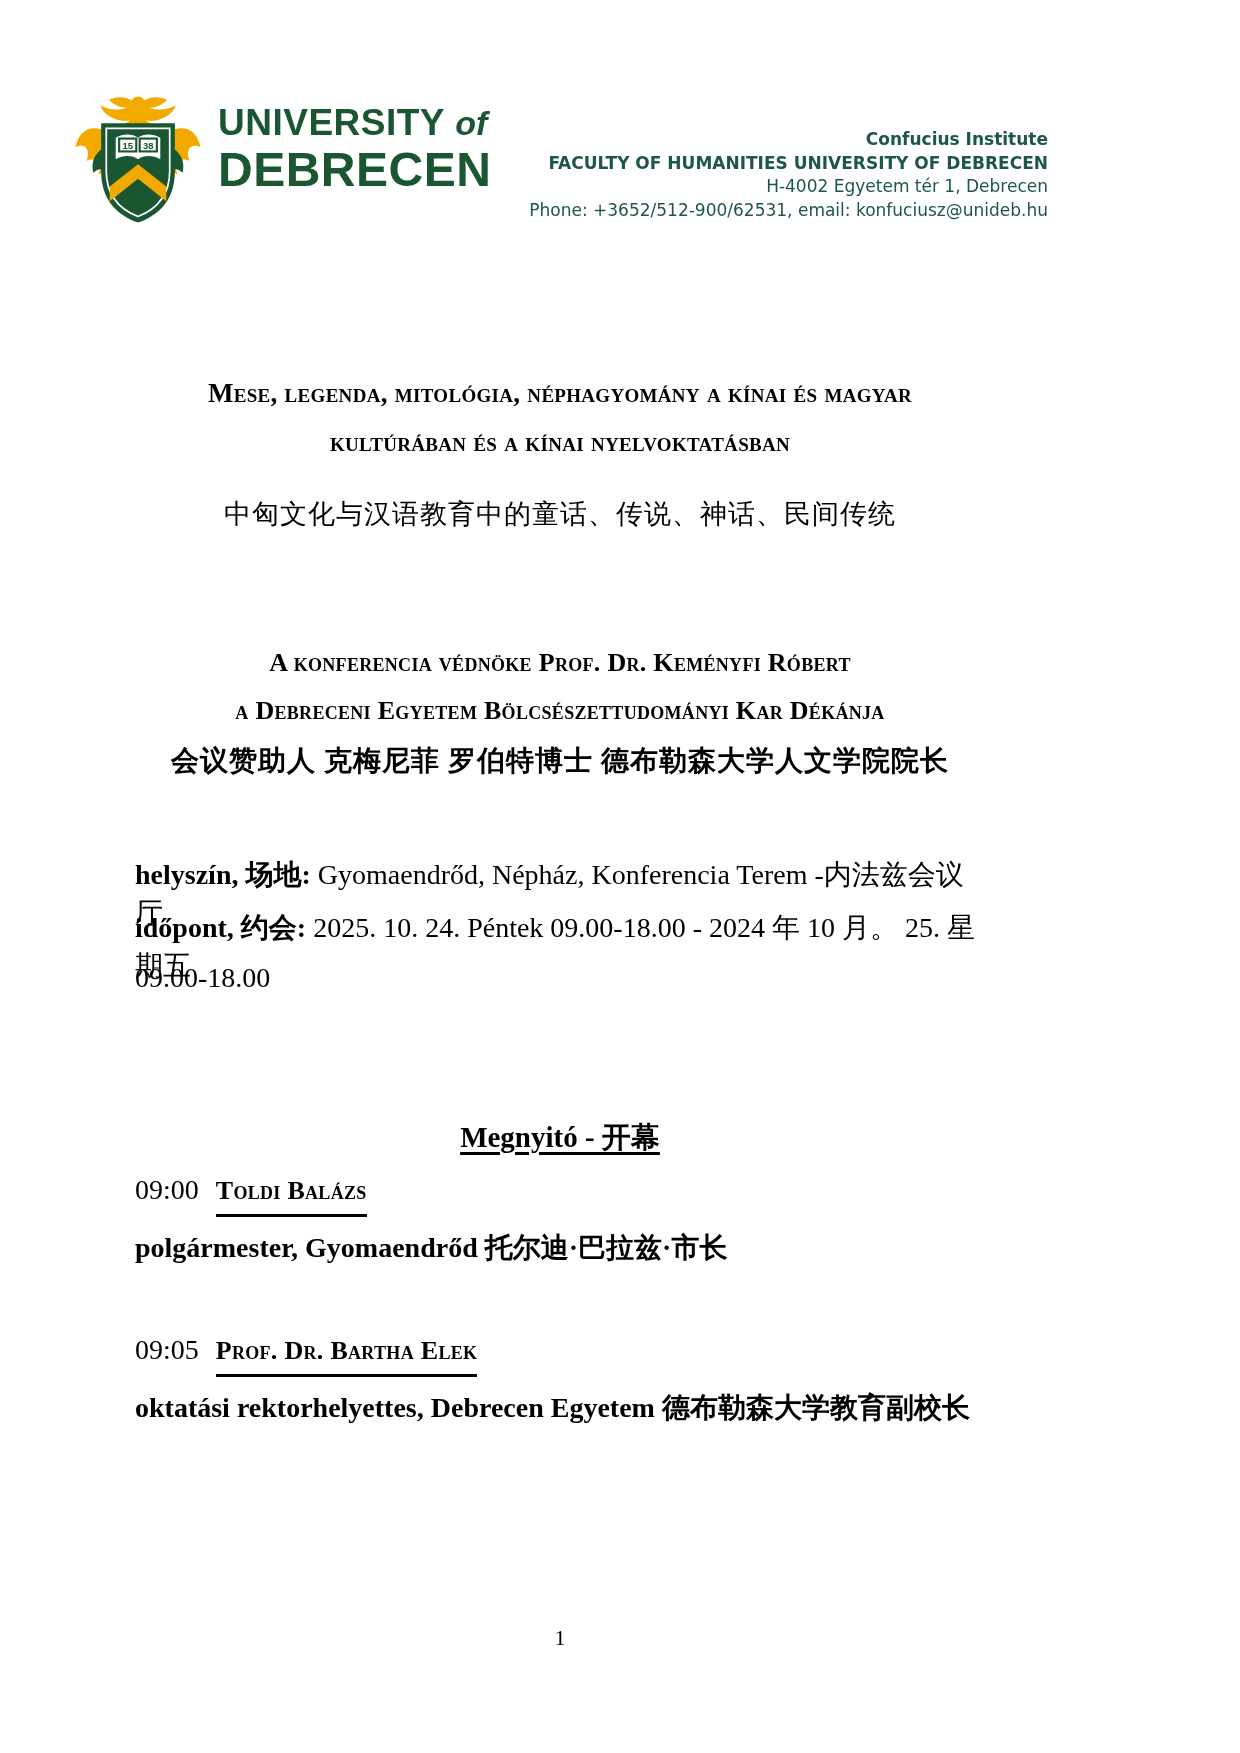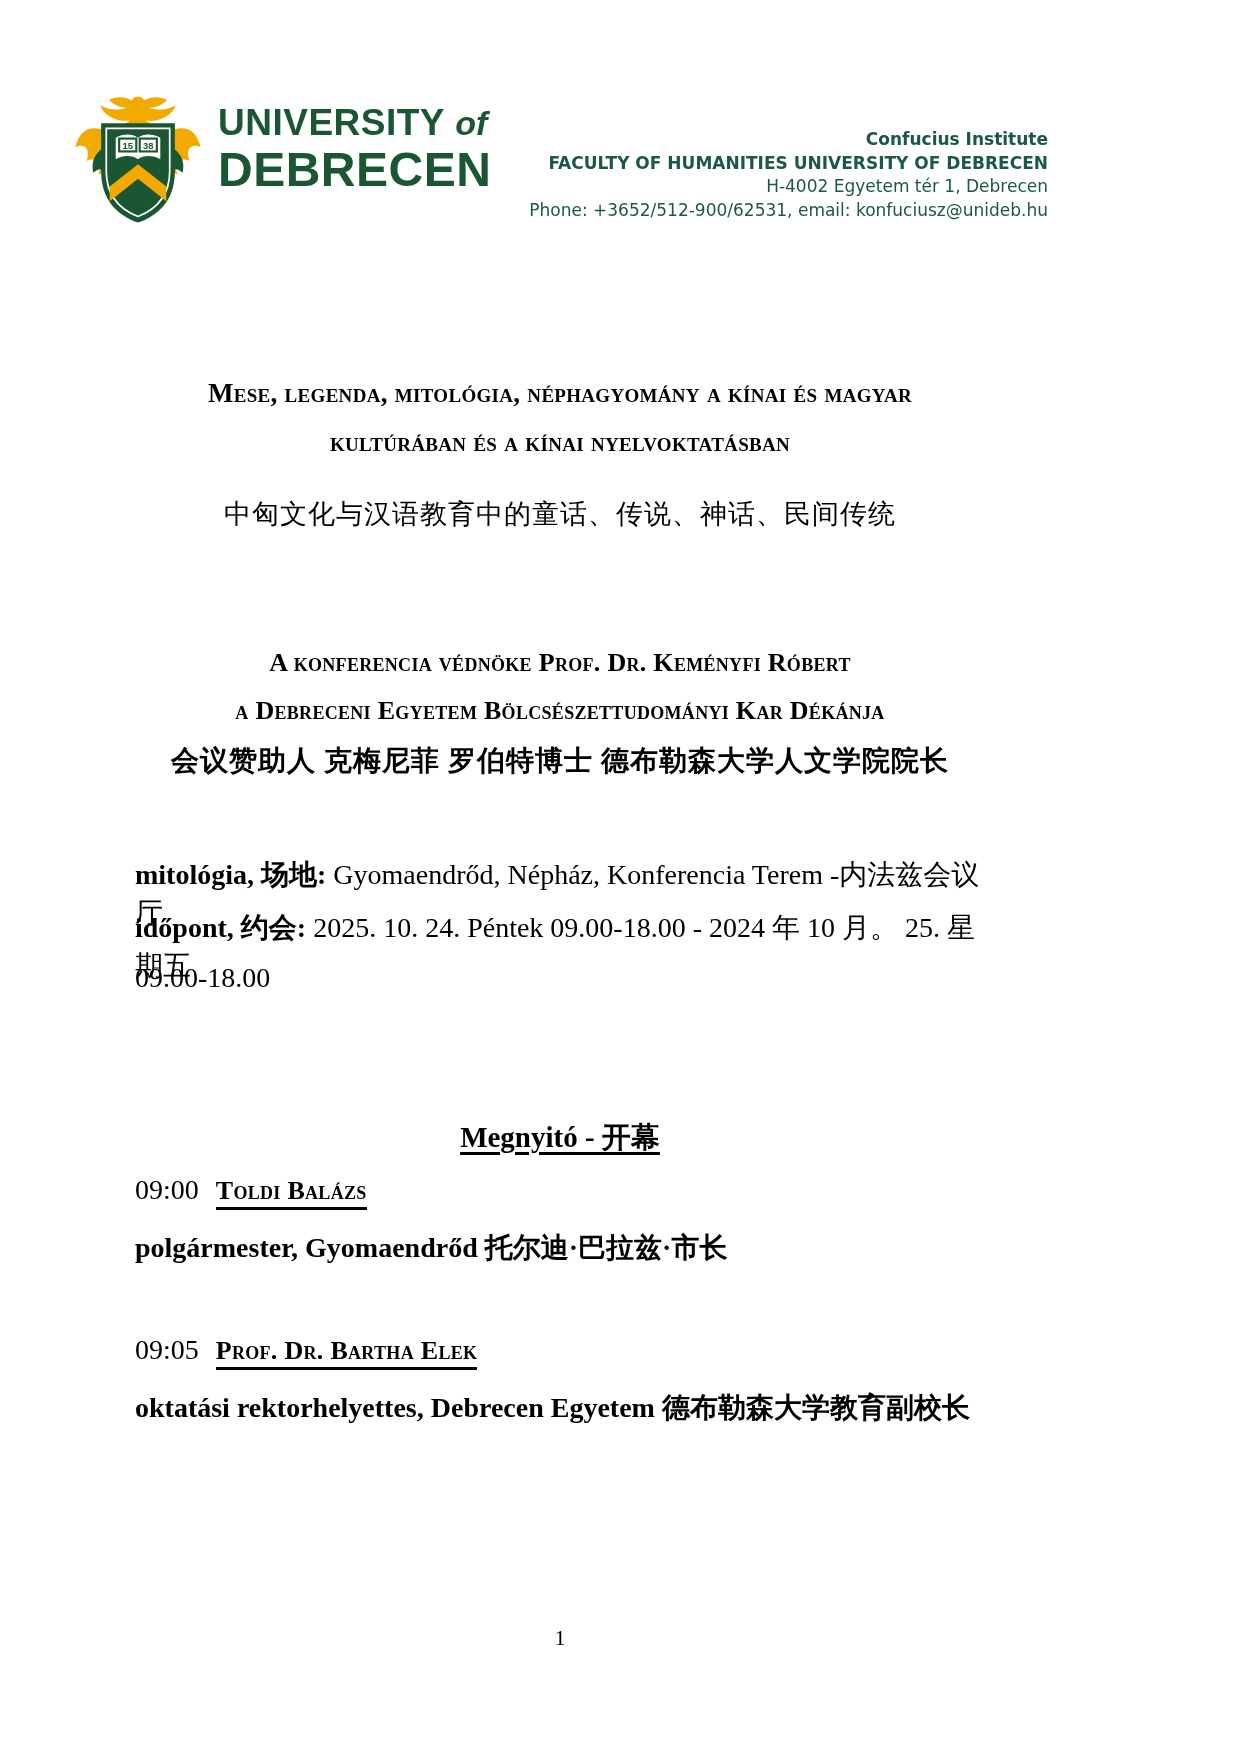--- a/index.html
+++ b/index.html
@@ -33,21 +33,21 @@
   .patron-hu{font-size:26px;font-weight:700;letter-spacing:.3px;}
   .patron-zh{font-size:28px;font-weight:700;letter-spacing:1px;}
   .detail{font-size:28px;}
   .detail .lbl{font-weight:700;}
   .section-heading{font-size:29px;font-weight:700;text-decoration:underline;text-decoration-thickness:2.5px;text-underline-offset:5px;}
   .prog-row{display:flex;align-items:baseline;font-size:28px;}
   .prog-time{flex:0 0 auto;}
   .prog-name{
     margin-left:17px;font-size:26px;font-weight:700;
     font-variant-caps:small-caps;letter-spacing:.3px;
-    border-bottom:3px solid #000;padding-bottom:1px;font-family:Liberation Serif, serif;
+    border-bottom:3px solid #000;padding-bottom:8px;font-family:Liberation Serif, serif;
   }
   .prog-role{font-size:28px;font-weight:700;}
   .pagenum{font-size:22px;}
 </style>
 </head>
 <body>
 
 <div class="page">
 
   <div class="logo-wrap">
@@ -88,21 +88,21 @@
   </div>
 
   <div class="col center smallcaps t-hu" style="top:378px;">Mese, legenda, mitológia, néphagyomány a kínai és magyar</div>
   <div class="col center smallcaps t-hu" style="top:427px;text-align:center;">kultúrában és a kínai nyelvoktatásban</div>
   <div class="col center t-zh" style="top:496px;">中匈文化与汉语教育中的童话、传说、神话、民间传统</div>
 
   <div class="col center smallcaps patron-hu" style="top:648px;">A konferencia védnöke Prof. Dr. Keményfi Róbert</div>
   <div class="col center smallcaps patron-hu" style="top:696px;">a Debreceni Egyetem Bölcsészettudományi Kar Dékánja</div>
   <div class="col center patron-zh" style="top:742px;">会议赞助人 克梅尼菲 罗伯特博士 德布勒森大学人文学院院长</div>
 
-  <div class="col detail" style="top:856px;"><span class="lbl">mitológia, 场地:</span><span> Gyomaendrőd, Népház, Konferencia Terem -内法兹会议厅</span></div>
+  <div class="col detail" style="top:856px;"><span class="lbl">helyszín, 场地:</span><span> Gyomaendrőd, Népház, Konferencia Terem -内法兹会议厅</span></div>
   <div class="col detail" style="top:909px;"><span class="lbl">időpont, 约会:</span><span> 2025. 10. 24. Péntek 09.00-18.00 - 2024 年 10 月。 25. 星期五</span></div>
   <div class="col detail" style="top:962px;">09.00-18.00</div>
 
   <div class="col center" style="top:1118px;"><span class="section-heading">Megnyitó - 开幕</span></div>
 
   <div class="col prog-row" style="top:1174px;">
     <span class="prog-time">09:00</span>
     <span class="prog-name">Toldi Balázs</span>
   </div>
   <div class="col prog-role" style="top:1229px;">polgármester, Gyomaendrőd 托尔迪·巴拉兹·市长</div>

